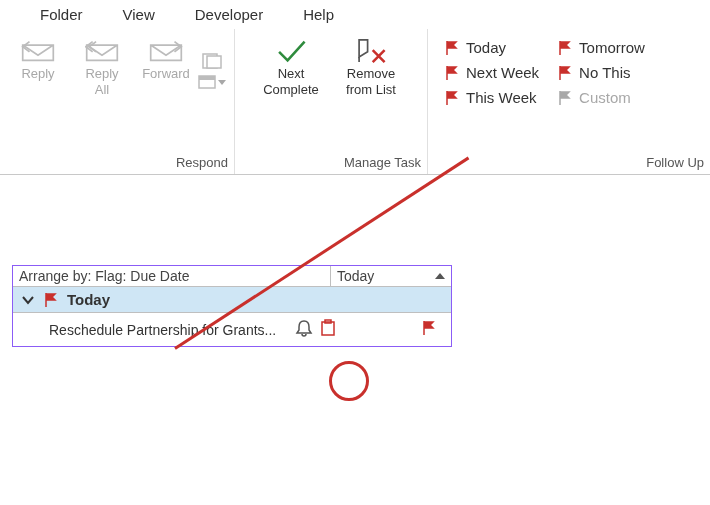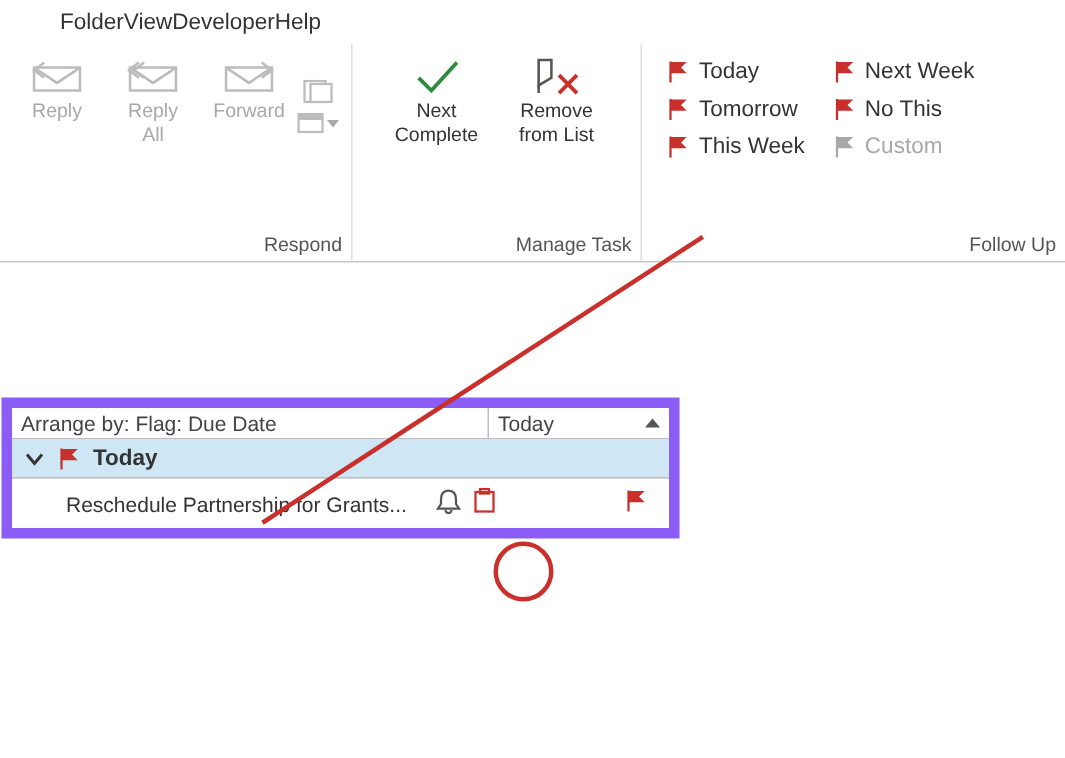--- a/index.html
+++ b/index.html
@@ -1,33 +1,33 @@
 <!DOCTYPE html>
 <html><head>
 <meta charset="utf-8">
 <style>
   html,body{margin:0;padding:0;font-family:"Segoe UI",Arial,sans-serif;font-size:14px;color:#333;background:#fff;width:710px;height:505px;overflow:hidden}
-  .menubar{display:flex;padding:6px 40px;font-size:15px}
+  .menubar{display:flex;gap:40px;padding:6px 40px;font-size:15px}
   .menubar span{cursor:default}
   .ribbon{display:flex;border-bottom:1px solid #c8c8c8;height:145px}
   .group{display:flex;flex-direction:column;border-right:1px solid #e0e0e0;padding:4px 6px 2px 6px}
   .group:last-child{border-right:none}
   .group-body{flex:1;display:flex;align-items:flex-start}
   .group-label{text-align:right;font-size:13px;color:#555;padding:2px 0}
   .big-btn{display:flex;flex-direction:column;align-items:center;justify-content:flex-start;width:64px;color:#a8a8a8;font-size:13px;line-height:1.1;text-align:right;gap:2px;padding-top:4px}
   .big-btn.enabled{color:#333}
   .big-btn svg{width:34px;height:28px}
   .options-col{display:flex;flex-direction:column;align-items:center;justify-content:center;padding-top:20px;gap:6px;color:#a8a8a8}
   .tri{width:0;height:0;border-left:4px solid transparent;border-right:4px solid transparent;border-top:5px solid #a8a8a8;margin-left:2px;display:inline-block;vertical-align:middle}
   .followup-grid{display:grid;grid-template-columns:auto auto;column-gap:18px;row-gap:8px;padding:6px 10px 0 10px}
   .fu-item{display:flex;align-items:center;gap:6px;font-size:15px;color:#333}
   .fu-item.disabled{color:#a8a8a8}
   .flag{display:inline-block}
   .flag svg{width:16px;height:16px;display:block}
-  .task-pane{position:absolute;left:1px;top:265px;width:438px;border:7px solid #8b5cf6}
+  .task-pane{position:absolute;left:12px;top:265px;width:438px;border:1px solid #8b5cf6}
   .arrange{display:flex;border-bottom:1px solid #bfbfbf;font-size:14px;color:#444}
   .arrange-left{flex:1;padding:2px 6px;border-right:1px solid #bfbfbf}
   .arrange-right{width:108px;padding:2px 6px;display:flex;align-items:center;justify-content:space-between}
   .sort-caret{width:0;height:0;border-left:5px solid transparent;border-right:5px solid transparent;border-bottom:6px solid #555}
   .new-task{border-bottom:1px solid #bfbfbf}
   .new-task input{width:100%;box-sizing:border-box;border:none;padding:4px 6px;font-size:14px;color:#888;outline:none;font-family:inherit}
   .group-header{background:#cfe6f5;display:flex;align-items:center;gap:8px;padding:4px 8px;font-weight:600;font-size:15px;border-bottom:1px solid #bfbfbf}
   .chevron{display:inline-block;transform:rotate(0deg)}
   .chevron svg{width:14px;height:14px;display:block}
   .task-row{display:flex;align-items:center;gap:19px;padding:6px 8px 6px 36px;font-size:14px;color:#333}
@@ -124,29 +124,29 @@
               </svg>
             </span>
           <span>Today</span>
         </div>
         <div class="fu-item">
           <span class="flag">
               <svg viewBox="0 0 16 16">
                 <path d="M3 1 L3 15 M3 2 L12 2 L9 5 L12 8 L3 8" fill="#c9302c" stroke="#c9302c" stroke-width="1.5"></path>
               </svg>
             </span>
+          <span>Tomorrow</span>
+        </div>
+        <div class="fu-item">
+          <span class="flag">
+              <svg viewBox="0 0 16 16">
+                <path d="M3 1 L3 15 M3 2 L12 2 L9 5 L12 8 L3 8" fill="#c9302c" stroke="#c9302c" stroke-width="1.5"></path>
+              </svg>
+            </span>
           <span>Next Week</span>
-        </div>
-        <div class="fu-item">
-          <span class="flag">
-              <svg viewBox="0 0 16 16">
-                <path d="M3 1 L3 15 M3 2 L12 2 L9 5 L12 8 L3 8" fill="#c9302c" stroke="#c9302c" stroke-width="1.5"></path>
-              </svg>
-            </span>
-          <span>Tomorrow</span>
         </div>
         <div class="fu-item">
           <span class="flag">
               <svg viewBox="0 0 16 16">
                 <path d="M3 1 L3 15 M3 2 L12 2 L9 5 L12 8 L3 8" fill="#c9302c" stroke="#c9302c" stroke-width="1.5"></path>
               </svg>
             </span>
           <span>No This</span>
         </div>
         <div class="fu-item">

